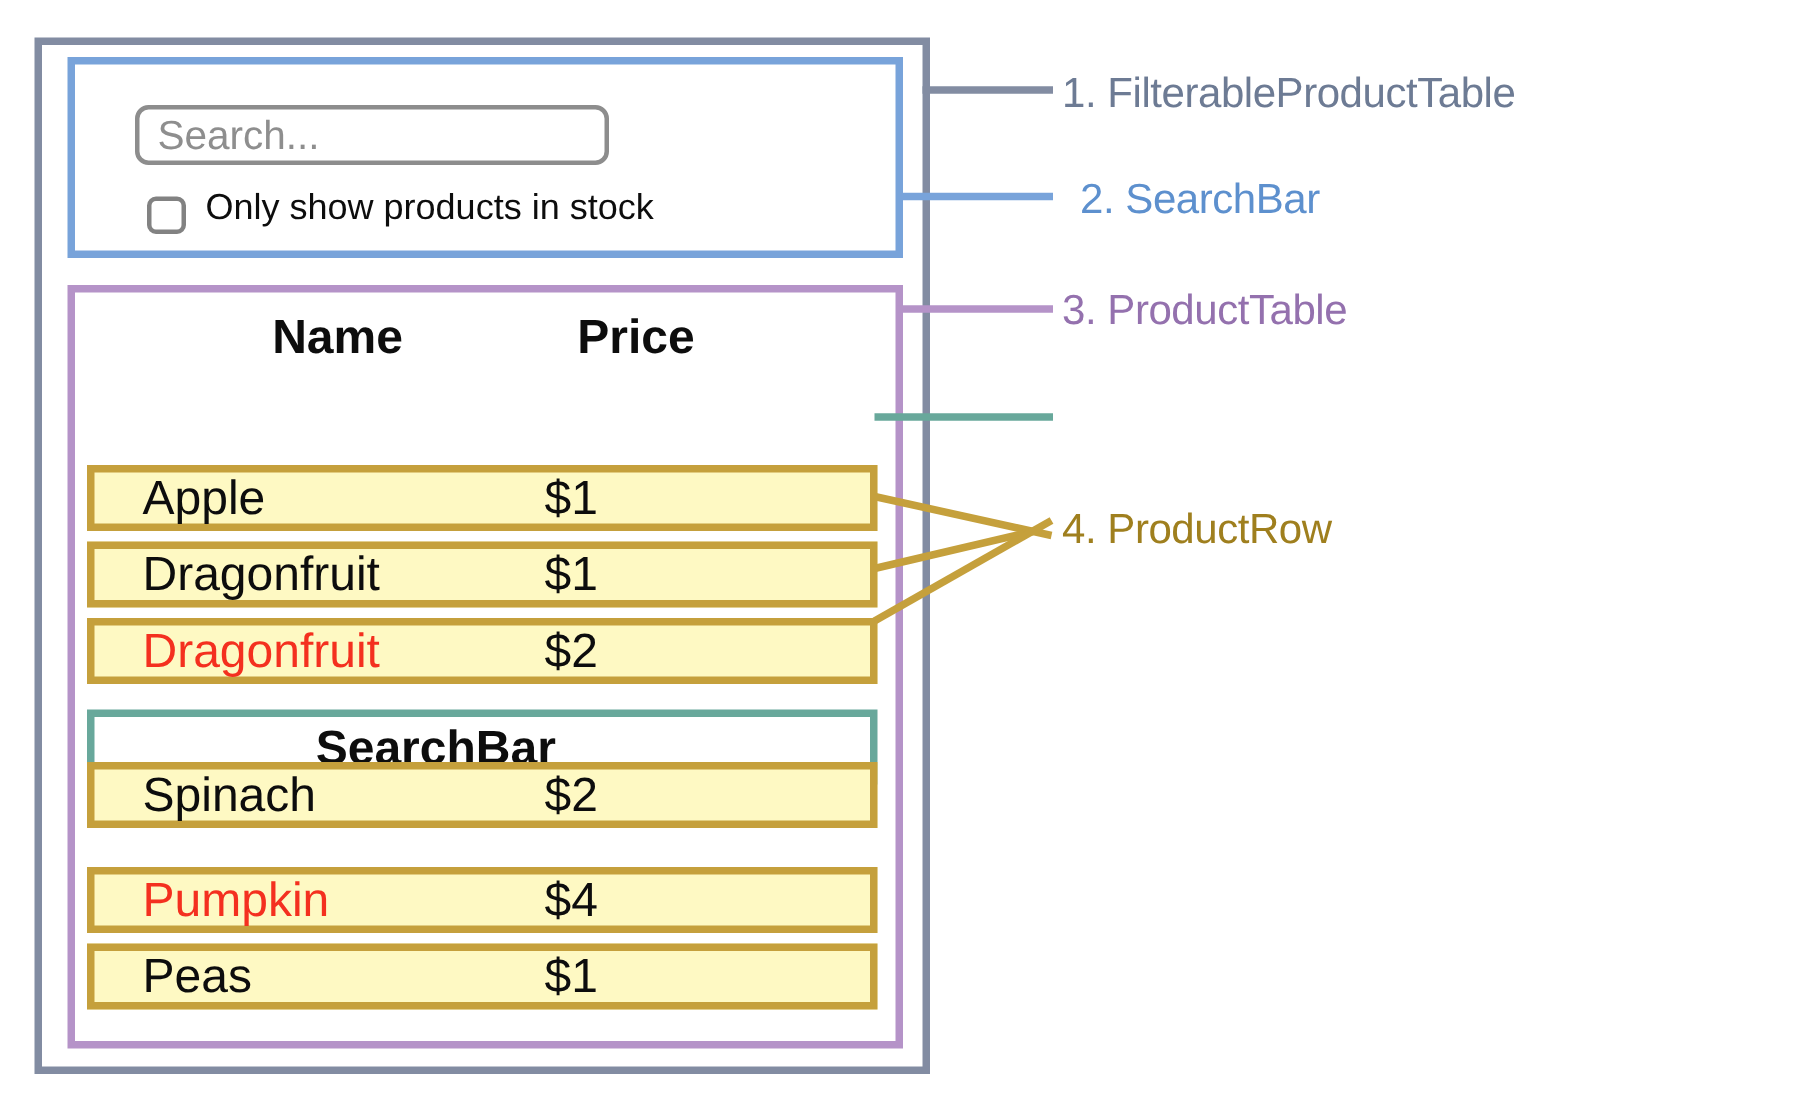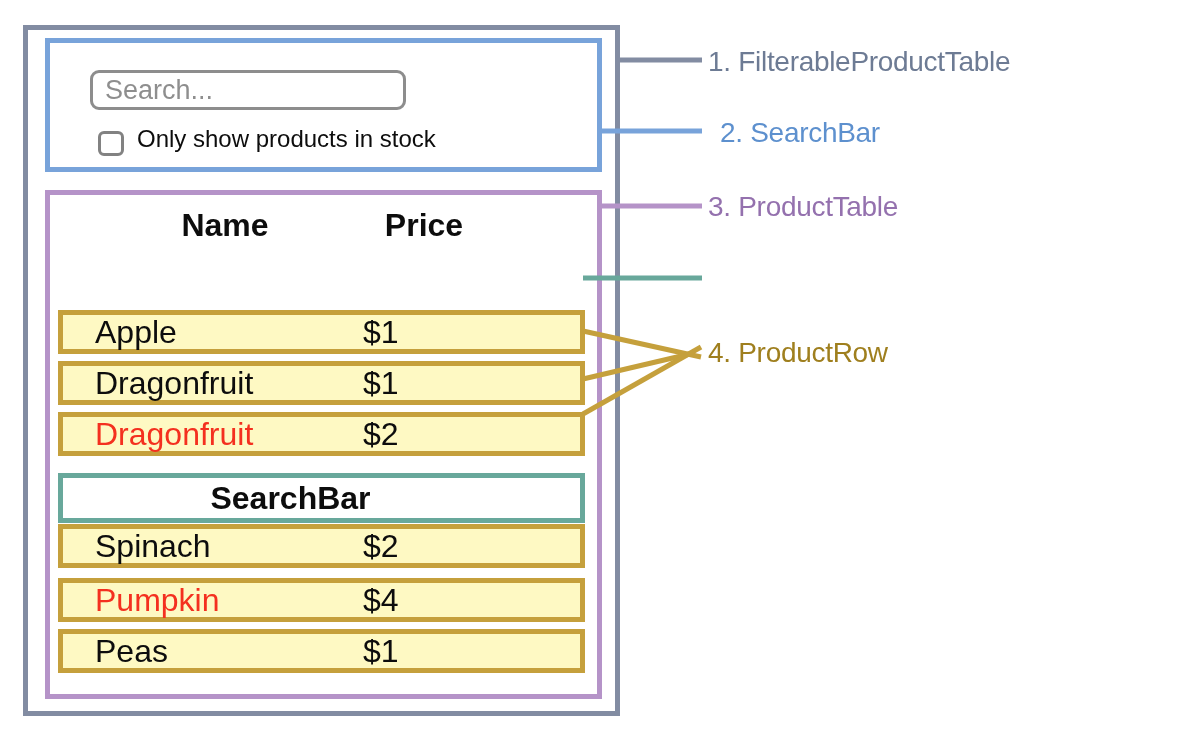--- a/index.html
+++ b/index.html
@@ -121,21 +121,21 @@
   </div>
   <div class="prow" style="top:412px">
     <span class="pname red">Dragonfruit</span>
     <span class="pprice">$2</span>
   </div>
 
   <div class="crow" style="top:473px;height:50px">
     <span class="ctext">SearchBar</span>
   </div>
 
-  <div class="prow" style="top:524px">
+  <div class="prow" style="top:508px">
     <span class="pname">Spinach</span>
     <span class="pprice">$2</span>
   </div>
   <div class="prow" style="top:578px">
     <span class="pname red">Pumpkin</span>
     <span class="pprice">$4</span>
   </div>
   <div class="prow" style="top:629px">
     <span class="pname">Peas</span>
     <span class="pprice">$1</span>

